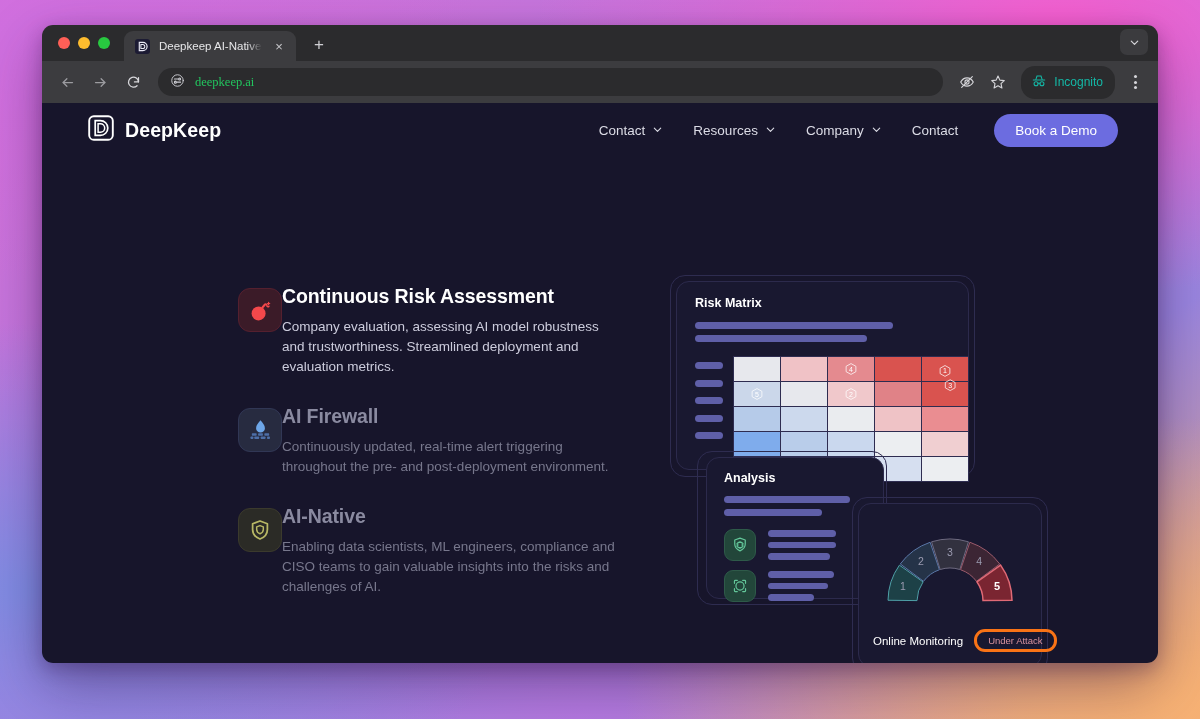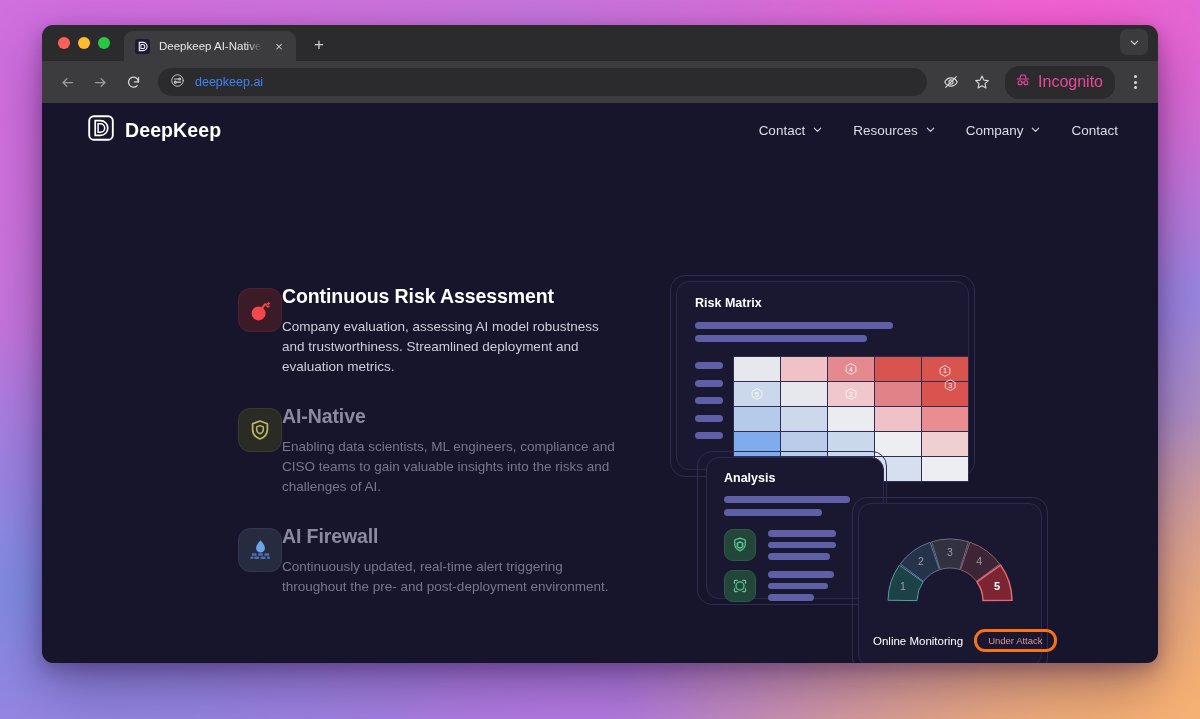--- a/index.html
+++ b/index.html
@@ -121,38 +121,38 @@
     flex: 1;
     height: 28px;
     background: #2b2b2d;
     border-radius: 14px;
     display: flex;
     align-items: center;
     gap: 10px;
     padding: 0 12px;
     margin: 0 6px;
   }
-  .omnibox-url { font-size: 12.5px; color: #3b82f6; }
+  .omnibox-url { font-size: 12.5px; color: #22c55e; font-family: Liberation Serif, serif; }
   .tb-icon {
     width: 26px; height: 26px;
     display: flex; align-items: center; justify-content: center;
     color: #d6d6da;
     border-radius: 50%;
   }
   .incognito-pill {
     height: 33px;
     border-radius: 14px;
     background: #2b2b2d;
     display: flex;
     align-items: center;
     gap: 7px;
     padding: 0 12px 0 10px;
     margin-left: 5px;
-    color: #ec4899;
-    font-size: 16px;
+    color: #14b8a6;
+    font-size: 12px;
   }
   .kebab {
     width: 24px; height: 26px;
     display: flex; flex-direction: column;
     align-items: center; justify-content: center;
     gap: 2.5px;
     margin-left: 3px;
   }
   .kebab i { width: 3px; height: 3px; border-radius: 50%; background: #d6d6da; display: block; }
 
@@ -448,52 +448,40 @@
         </a>
         <a class="nav-link">
           <span>Company</span>
           <span class="chev">
             <svg width="11" height="11" viewBox="0 0 24 24" fill="none" stroke="#dcdce6" stroke-width="2.4" stroke-linecap="round" stroke-linejoin="round">
                 <polyline points="5 9 12 16 19 9"></polyline>
               </svg>
           </span>
         </a>
         <a class="nav-link">Contact</a>
+        <a class="cta">Book a Demo</a>
       </nav>
     </div>
 
     <div class="hero">
 
       <div class="features">
 
         <div class="feature">
           <div class="f-icon risk">
             <svg width="26" height="26" viewBox="0 0 26 26">
               <circle cx="11.6" cy="16.4" r="7" fill="#f4484b"></circle>
               <path d="M15.6 10.2l2.2-2.4" stroke="#f4484b" stroke-width="2.1" fill="none" stroke-linecap="round"></path>
               <path d="M17.6 7.8c.9-1.3 2.6-.6 2.3.6-.3 1.2 1.3 1.8 2 .8" stroke="#f4484b" stroke-width="1.5" fill="none" stroke-linecap="round"></path>
               <path d="M21.6 5.4v2.2M20.5 6.5h2.2" stroke="#f4484b" stroke-width="1.2" stroke-linecap="round"></path>
             </svg>
           </div>
           <div>
             <div class="f-title active">Continuous Risk Assessment</div>
             <div class="f-body active">Company evaluation, assessing AI model robustness and trustworthiness. Streamlined deployment and evaluation metrics.</div>
-          </div>
-        </div>
-
-        <div class="feature">
-          <div class="f-icon native">
-            <svg width="24" height="24" viewBox="0 0 26 26" fill="none" stroke="#b8b865" stroke-width="1.9" stroke-linejoin="round">
-              <path d="M13 3.2l8 3v6.2c0 5-3.4 8.6-8 10.4-4.6-1.8-8-5.4-8-10.4V6.2z"></path>
-              <path d="M13 8.2l3.6 1.4v2.8c0 2.2-1.5 3.8-3.6 4.6-2.1-.8-3.6-2.4-3.6-4.6V9.6z" stroke-width="1.6"></path>
-            </svg>
-          </div>
-          <div>
-            <div class="f-title muted">AI-Native</div>
-            <div class="f-body muted">Enabling data scientists, ML engineers, compliance and CISO teams to gain valuable insights into the risks and challenges of AI.</div>
           </div>
         </div>
 
         <div class="feature">
           <div class="f-icon firewall">
             <svg width="25" height="25" viewBox="0 0 26 26">
               <path d="M13 3.4c2.4 3.2 4.6 5.2 4.6 8.2a4.6 4.6 0 0 1-9.2 0c0-3 2.2-5 4.6-8.2z" fill="#6da6e8"></path>
               <g fill="#4d6fa8">
                 <rect x="4" y="17" width="5" height="2.4" rx=".7"></rect>
                 <rect x="10.5" y="17" width="5" height="2.4" rx=".7"></rect>
@@ -501,20 +489,33 @@
                 <rect x="6.6" y="20.4" width="5" height="2.4" rx=".7"></rect>
                 <rect x="13.2" y="20.4" width="5" height="2.4" rx=".7"></rect>
                 <rect x="2.6" y="20.4" width="3" height="2.4" rx=".7"></rect>
                 <rect x="19.8" y="20.4" width="3" height="2.4" rx=".7"></rect>
               </g>
             </svg>
           </div>
           <div>
             <div class="f-title muted">AI Firewall</div>
             <div class="f-body muted">Continuously updated, real-time alert triggering throughout the pre- and post-deployment environment.</div>
+          </div>
+        </div>
+
+        <div class="feature">
+          <div class="f-icon native">
+            <svg width="24" height="24" viewBox="0 0 26 26" fill="none" stroke="#b8b865" stroke-width="1.9" stroke-linejoin="round">
+              <path d="M13 3.2l8 3v6.2c0 5-3.4 8.6-8 10.4-4.6-1.8-8-5.4-8-10.4V6.2z"></path>
+              <path d="M13 8.2l3.6 1.4v2.8c0 2.2-1.5 3.8-3.6 4.6-2.1-.8-3.6-2.4-3.6-4.6V9.6z" stroke-width="1.6"></path>
+            </svg>
+          </div>
+          <div>
+            <div class="f-title muted">AI-Native</div>
+            <div class="f-body muted">Enabling data scientists, ML engineers, compliance and CISO teams to gain valuable insights into the risks and challenges of AI.</div>
           </div>
         </div>
 
       </div>
 
       <div class="illus">
 
         <div class="card-outline" id="risk-outline"></div>
         <div class="card" id="risk-card">
           <div class="card-title">Risk Matrix</div>

